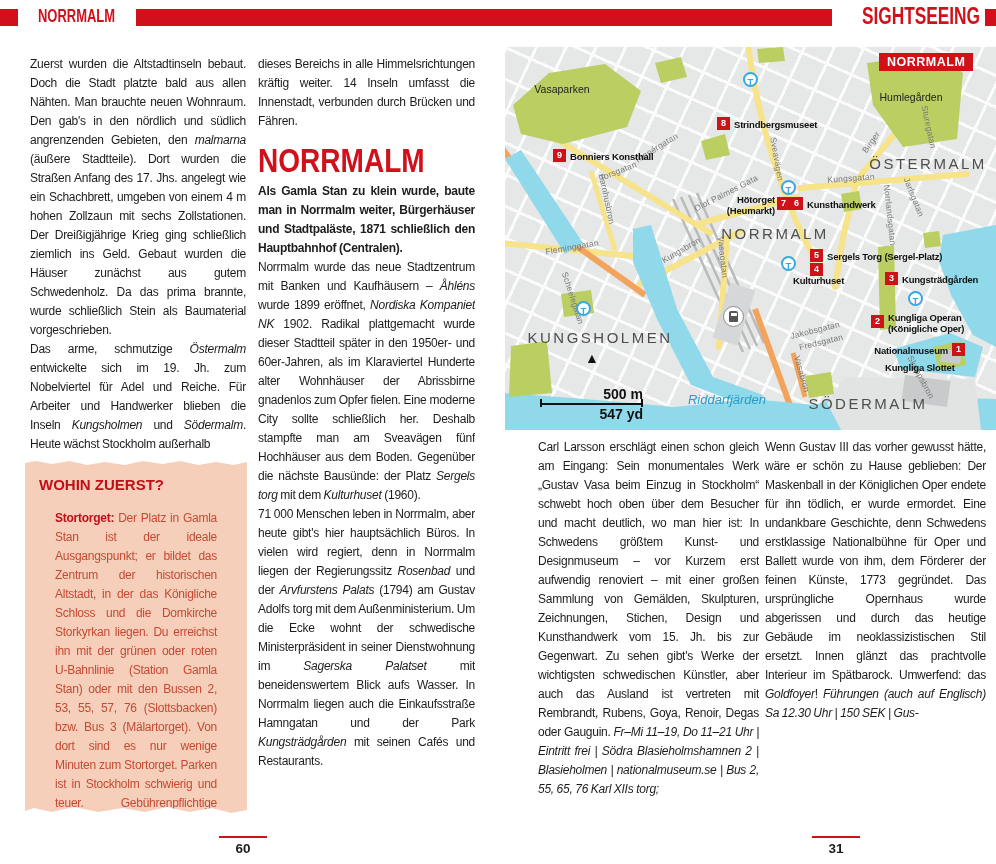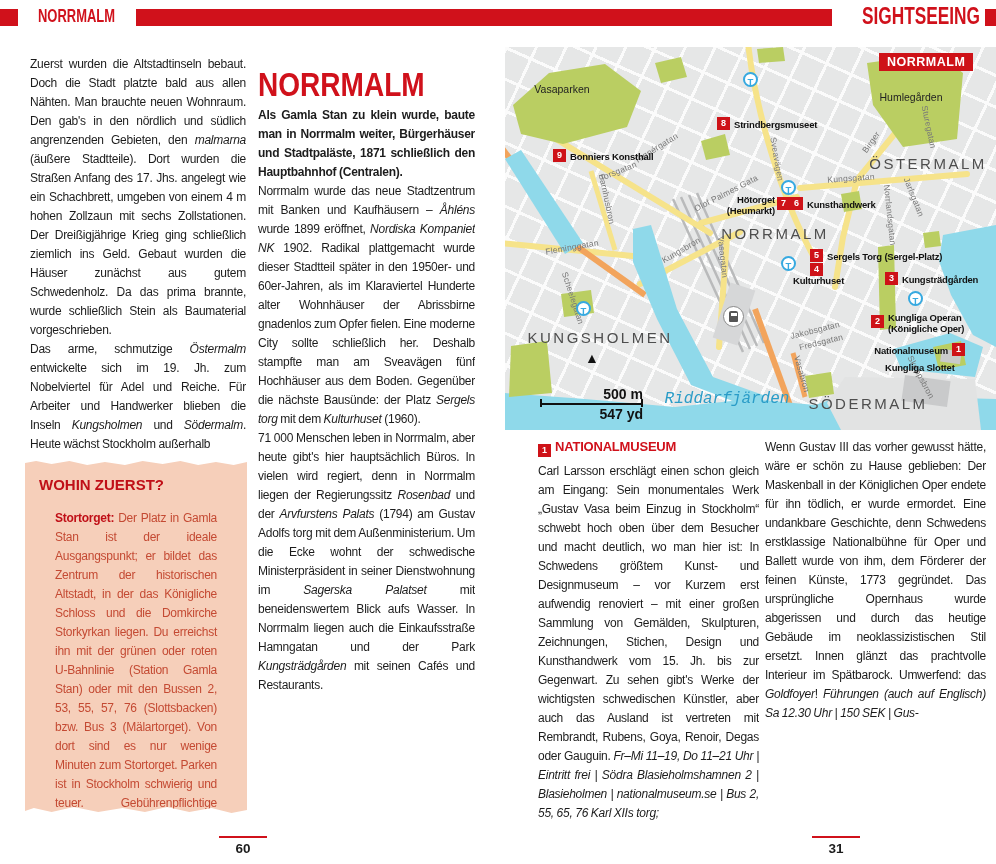--- a/index.html
+++ b/index.html
@@ -40,21 +40,21 @@
   .map .grid{position:absolute;inset:0;opacity:.85;background-image:
     repeating-linear-gradient(115deg,rgba(255,255,255,.95) 0 3px,transparent 3px 27px),
     repeating-linear-gradient(24deg,rgba(255,255,255,.95) 0 3px,transparent 3px 29px);}
   .map svg{position:absolute;inset:0;}
   #map-overlay{position:absolute;inset:0;}
   #map-overlay > div{position:absolute;}
   .slb{font-size:8.5px;color:#787878;white-space:nowrap;letter-spacing:.2px;}
   .alb{font-size:15px;color:#4e4e4e;letter-spacing:2.5px;white-space:nowrap;}
   .plc{font-size:10.5px;color:#222;white-space:nowrap;}
   .pbl{font-size:9.5px;font-weight:bold;color:#111;white-space:nowrap;line-height:11px;letter-spacing:-.2px;}
-  .wlb{font-size:16px;font-style:italic;color:#2a9cc7;white-space:nowrap;font-family:Liberation Mono, monospace;}
+  .wlb{font-size:13px;font-style:italic;color:#2a9cc7;white-space:nowrap;}
   .pmk{width:13px;height:13px;background:#ce1218;color:#fff;font-size:9px;line-height:13px;text-align:center;font-weight:bold;}
   .tstn{width:15px;height:15px;border-radius:50%;background:#fff;border:2px solid #36a9e0;color:#36a9e0;font-weight:bold;font-size:9.5px;line-height:15px;text-align:center;box-sizing:border-box;}
   .rstn{width:21px;height:21px;border-radius:50%;background:#fff;border:1.5px solid #8a8a8a;box-sizing:border-box;display:flex;align-items:center;justify-content:center;}
   .rstn .tr{width:9px;height:11px;background:#555;border-radius:2px 2px 1px 1px;position:relative;}
   .rstn .tr::before{content:"";position:absolute;left:1.5px;top:2px;width:6px;height:3px;background:#fff;}
   .map-redbox{position:absolute;left:374px;top:6px;background:#ce1218;color:#fff;font-weight:bold;font-size:12.5px;line-height:18px;padding:0 8px;letter-spacing:.5px;}
   .north{position:absolute;left:80px;top:303px;font-size:14px;color:#111;}
   .scalebar{position:absolute;left:35px;top:339px;width:103px;text-align:right;font-weight:bold;font-size:14px;color:#111;}
   .scale-line{height:0;border-bottom:2px solid #111;position:relative;margin:1px 0;}
   .scale-line::before,.scale-line::after{content:"";position:absolute;top:-4px;width:2px;height:8px;background:#111;}
@@ -75,20 +75,21 @@
     <p>Zuerst wurden die Altstadtinseln bebaut. Doch die Stadt platzte bald aus allen Nähten. Man brauchte neuen Wohnraum. Den gab's in den nördlich und südlich angrenzenden Gebieten, den <i>malmarna</i> (äußere Stadtteile). Dort wurden die Straßen Anfang des 17. Jhs. angelegt wie ein Schachbrett, umgeben von einem 4 m hohen Zollzaun mit sechs Zollstationen. Der Dreißigjährige Krieg ging schließlich ziemlich ins Geld. Gebaut wurden die Häuser zunächst aus gutem Schwedenholz. Da das prima brannte, wurde schließlich Stein als Baumaterial vorgeschrieben.</p>
     <p>Das arme, schmutzige <i>Östermalm</i> entwickelte sich im 19. Jh. zum Nobelviertel für Adel und Reiche. Für Arbeiter und Handwerker blieben die Inseln <i>Kungsholmen</i> und <i>Södermalm</i>. Heute wächst Stockholm außerhalb</p>
   </div>
 
   <aside class="tipbox">
     <h3>WOHIN ZUERST?</h3>
     <p><b>Stortorget:</b> Der Platz in Gamla Stan ist der ideale Ausgangspunkt; er bildet das Zentrum der historischen Altstadt, in der das Königliche Schloss und die Domkirche Storkyrkan liegen. Du erreichst ihn mit der grünen oder roten U-Bahnlinie (Station Gamla Stan) oder mit den Bussen 2, 53, 55, 57, 76 (Slottsbacken) bzw. Bus 3 (Mälartorget). Von dort sind es nur wenige Minuten zum Stortorget. Parken ist in Stockholm schwierig und teuer. Gebührenpflichtige Parkplätze gibt es am Skeppsbrokajen und im Parkhaus Gallerian (Regeringsgatan).</p>
   </aside>
 
   <div class="col col2">
+    <p>dieses Bereichs in alle Himmelsrichtungen kräftig weiter. 14 Inseln umfasst die Innenstadt, verbunden durch Brücken und Fähren.</p>
     <h1 class="bigred">NORRMALM</h1>
     <p class="lead">Als Gamla Stan zu klein wurde, baute man in Norrmalm weiter, Bürgerhäuser und Stadtpaläste, 1871 schließlich den Hauptbahnhof (Centralen).</p>
     <p>Norrmalm wurde das neue Stadtzentrum mit Banken und Kaufhäusern – <i>Åhléns</i> wurde 1899 eröffnet, <i>Nordiska Kompaniet NK</i> 1902. Radikal plattgemacht wurde dieser Stadtteil später in den 1950er- und 60er-Jahren, als im Klaraviertel Hunderte alter Wohnhäuser der Abrissbirne gnadenlos zum Opfer fielen. Eine moderne City sollte schließlich her. Deshalb stampfte man am Sveavägen fünf Hochhäuser aus dem Boden. Gegenüber die nächste Bausünde: der Platz <i>Sergels torg</i> mit dem <i>Kulturhuset</i> (1960).</p>
     <p>71 000 Menschen leben in Norrmalm, aber heute gibt's hier hauptsächlich Büros. In vielen wird regiert, denn in Norrmalm liegen der Regierungssitz <i>Rosenbad</i> und der <i>Arvfurstens Palats</i> (1794) am Gustav Adolfs torg mit dem Außenministerium. Um die Ecke wohnt der schwedische Ministerpräsident in seiner Dienstwohnung im <i>Sagerska Palatset</i> mit beneidenswertem Blick aufs Wasser. In Norrmalm liegen auch die Einkaufsstraße Hamngatan und der Park <i>Kungsträdgården</i> mit seinen Cafés und Restaurants.</p>
   </div>
 
   <div class="map">
     <div class="grid"></div>
     <svg viewBox="0 0 491 383" width="491" height="383">
 
@@ -213,23 +214,20 @@
     <div class="map-redbox">NORRMALM</div>
     <div class="north">▲</div>
     <div class="scalebar">
       <div>500 m</div>
       <div class="scale-line"></div>
       <div>547 yd</div>
     </div>
   </div>
 
   <div class="col col3">
-    <h2 class="entry">
-      <span class="numsq">1</span><span>NATIONALMUSEUM</span>
-    </h2>
     <p>Carl Larsson erschlägt einen schon gleich am Eingang: Sein monumentales Werk „Gustav Vasa beim Einzug in Stockholm“ schwebt hoch oben über dem Besucher und macht deutlich, wo man hier ist: In Schwedens größtem Kunst- und Designmuseum – vor Kurzem erst aufwendig renoviert – mit einer großen Sammlung von Gemälden, Skulpturen, Zeichnungen, Stichen, Design und Kunsthandwerk vom 15. Jh. bis zur Gegenwart. Zu sehen gibt's Werke der wichtigsten schwedischen Künstler, aber auch das Ausland ist vertreten mit Rembrandt, Rubens, Goya, Renoir, Degas oder Gauguin. <i>Fr–Mi 11–19, Do 11–21 Uhr | Eintritt frei | Södra Blasieholmshamnen 2 | Blasieholmen | nationalmuseum.se | Bus 2, 55, 65, 76 Karl XIIs torg;</i></p>
   </div>
 
   <div class="col col4">
     <p>Wenn Gustav III das vorher gewusst hätte, wäre er schön zu Hause geblieben: Der Maskenball in der Königlichen Oper endete für ihn tödlich, er wurde ermordet. Eine undankbare Geschichte, denn Schwedens erstklassige Nationalbühne für Oper und Ballett wurde von ihm, dem Förderer der feinen Künste, 1773 gegründet. Das ursprüngliche Opernhaus wurde abgerissen und durch das heutige Gebäude im neoklassizistischen Stil ersetzt. Innen glänzt das prachtvolle Interieur im Spätbarock. Umwerfend: das <i>Goldfoyer</i>! <i>Führungen (auch auf Englisch) Sa 12.30 Uhr | 150 SEK | Gus-</i></p>
   </div>
 
   <div class="pageno" style="left:219px;">60</div>
   <div class="pageno" style="left:812px;">31</div>
 

